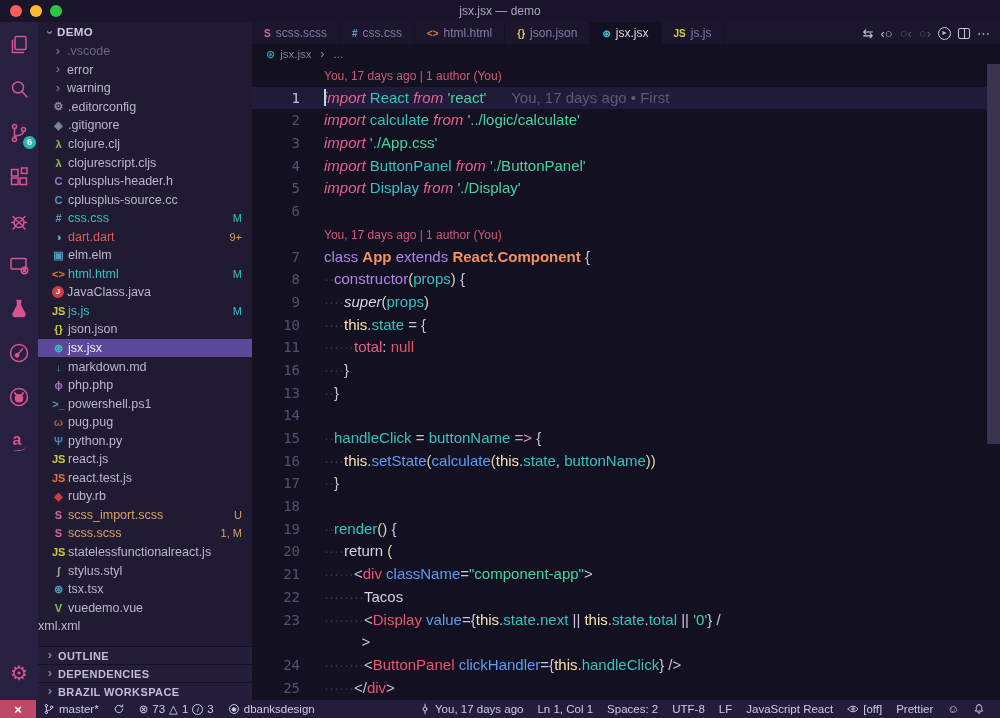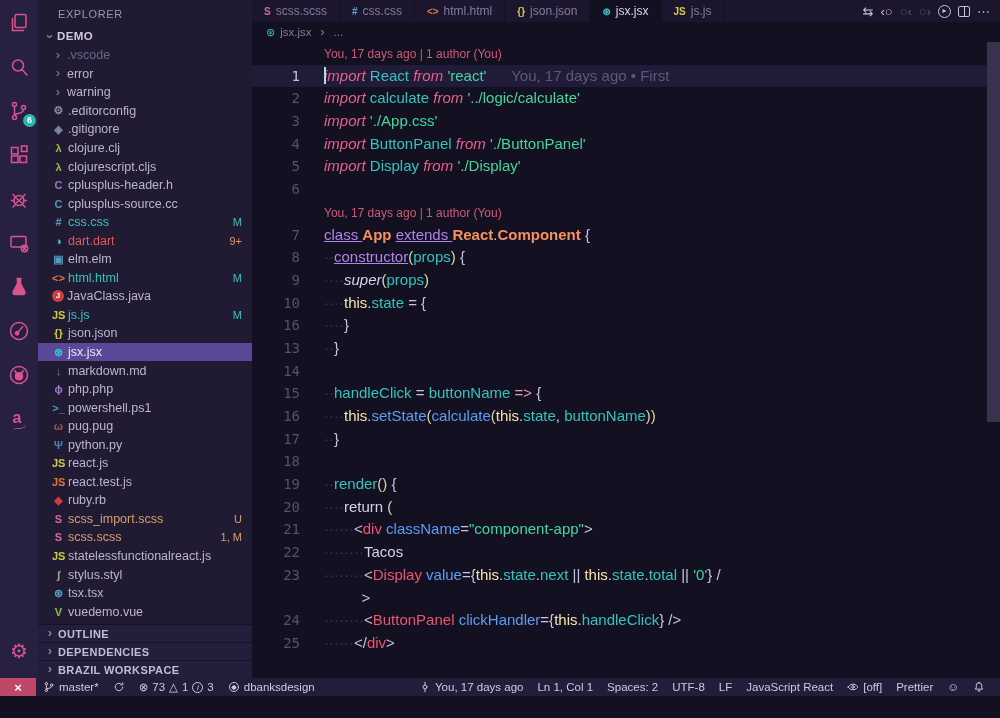--- a/index.html
+++ b/index.html
@@ -68,21 +68,21 @@
   .code{position:relative;flex:1;overflow:hidden;font-family:var(--code-font);font-size:15px;}
   .row{height:22.7px;line-height:22.7px;display:flex;white-space:pre;}
   .row .gutter{width:48px;text-align:right;color:#565070;font-size:14px;flex-shrink:0;font-family:var(--code-font);}
   .row.hl .gutter{color:#c6c1dd;}
   .row .lc{margin-left:24px;}
   .row.hl{background:var(--bg-linehl);}
   .lens-text{margin-left:24px;font-family:var(--ui-font);font-size:12px;color:var(--lens);line-height:24px;}
   .cursor{display:inline-block;width:2px;height:17px;background:var(--cursor);vertical-align:middle;margin-right:-2px;transform:translateY(-1px);}
 
   .tk-kw{color:var(--kw);font-style:italic;}
-  .tk-kw2{color:var(--kw2);text-decoration:underline;}
+  .tk-kw2{color:var(--kw2);}
   .tk-wi{color:#d8d3e6;font-style:italic;}
   .tk-str{color:var(--str);}
   .tk-ent{color:var(--ent);}
   .tk-fn{color:var(--fn);}
   .tk-th{color:var(--th);}
   .tk-tag{color:var(--tag);}
   .tk-cls{color:var(--cls);font-weight:bold;}
   .tk-prp{color:var(--prp);}
   .tk-nul{color:var(--nul);}
   .tk-pun{color:var(--pun);}
@@ -102,20 +102,28 @@
   .st-item{display:flex;align-items:center;gap:4px;padding:0 7px;height:100%;cursor:pointer;}
   .st-item svg{width:12px;height:12px;stroke:currentColor;fill:none;stroke-width:1.3;stroke-linecap:round;}
   .st-chip{background:var(--chip);color:#fff;width:36px;justify-content:center;font-size:13px;font-weight:bold;}
   .ic-circle-i{display:inline-flex;width:11px;height:11px;border:1px solid currentColor;border-radius:50%;font-size:8px;align-items:center;justify-content:center;font-style:italic;}
 </style>
 </head>
 <body>
 
 <div class="window">
 
+  <div class="titlebar">
+    <div class="lights">
+      <span class="light" id="light-red" style="background: rgb(255, 95, 87);"></span>
+      <span class="light" id="light-yellow" style="background: rgb(254, 188, 46);"></span>
+      <span class="light" id="light-green" style="background: rgb(40, 200, 64);"></span>
+    </div>
+    <div class="title">jsx.jsx — demo</div>
+  </div>
 
   <div class="main">
     <div class="activitybar" id="activitybar">
         <div class="act-item">
           <svg viewBox="0 0 24 24">
             <rect x="8" y="3.5" width="11" height="13" rx="1.5"></rect>
             <path d="M5.5 7.5v12h11"></path>
           </svg>
         </div>
         <div class="act-item">
@@ -175,21 +183,20 @@
             <path d="M9 9.5L8 8M15 9.5L16 8" stroke-width="1.8"></path>
           </svg>
         </div>
         <div class="act-item">
           <span class="am">a<span class="smile"></span></span>
         </div>
         <div class="act-item act-bottom">⚙</div>
       </div>
 
     <div class="sidebar">
-      <div class="sb-header">EXPLORER</div>
       <div class="sb-root">
         <span class="chev open">›</span>
         <span>DEMO</span>
       </div>
       <div class="filelist" id="filelist">
           <div class="file-row folder">
             <span class="chev">›</span>
             <span class="lbl" style="color: rgb(108, 102, 133);">.vscode</span>
           </div>
           <div class="file-row folder">
@@ -392,20 +399,21 @@
           <div class="row"><span class="gutter">2</span><span class="lc"><span class="tk-kw">import </span><span class="tk-ent">calculate </span><span class="tk-kw">from </span><span class="tk-str">'../logic/calculate'</span></span></div>
           <div class="row"><span class="gutter">3</span><span class="lc"><span class="tk-kw">import </span><span class="tk-str">'./App.css'</span></span></div>
           <div class="row"><span class="gutter">4</span><span class="lc"><span class="tk-kw">import </span><span class="tk-ent">ButtonPanel </span><span class="tk-kw">from </span><span class="tk-str">'./ButtonPanel'</span></span></div>
           <div class="row"><span class="gutter">5</span><span class="lc"><span class="tk-kw">import </span><span class="tk-ent">Display </span><span class="tk-kw">from </span><span class="tk-str">'./Display'</span></span></div>
           <div class="row"><span class="gutter">6</span><span class="lc"></span></div>
           <div class="row"><span class="gutter"></span><span class="lens-text">You, 17 days ago | 1 author (You)</span></div>
           <div class="row"><span class="gutter">7</span><span class="lc"><span class="tk-kw2">class </span><span class="tk-cls">App </span><span class="tk-kw2">extends </span><span class="tk-cls">React</span><span class="tk-pun">.</span><span class="tk-cls">Component </span><span class="tk-pun">{</span></span></div>
           <div class="row"><span class="gutter">8</span><span class="lc"><span class="tk-ws">··</span><span class="tk-kw2">constructor</span><span class="tk-par">(</span><span class="tk-ent">props</span><span class="tk-par">) </span><span class="tk-pun">{</span></span></div>
           <div class="row"><span class="gutter">9</span><span class="lc"><span class="tk-ws">····</span><span class="tk-wi">super</span><span class="tk-par">(</span><span class="tk-ent">props</span><span class="tk-par">)</span></span></div>
           <div class="row"><span class="gutter">10</span><span class="lc"><span class="tk-ws">····</span><span class="tk-th">this</span><span class="tk-pun">.</span><span class="tk-ent">state </span><span class="tk-pun">= {</span></span></div>
+          <div class="row"><span class="gutter">11</span><span class="lc"><span class="tk-ws">······</span><span class="tk-prp">total</span><span class="tk-pun">: </span><span class="tk-nul">null</span></span></div>
           <div class="row"><span class="gutter">16</span><span class="lc"><span class="tk-ws">····</span><span class="tk-pun">}</span></span></div>
           <div class="row"><span class="gutter">13</span><span class="lc"><span class="tk-ws">··</span><span class="tk-pun">}</span></span></div>
           <div class="row"><span class="gutter">14</span><span class="lc"></span></div>
           <div class="row"><span class="gutter">15</span><span class="lc"><span class="tk-ws">··</span><span class="tk-ent">handleClick </span><span class="tk-pun">= </span><span class="tk-ent">buttonName </span><span class="tk-op">=&gt; </span><span class="tk-pun">{</span></span></div>
           <div class="row"><span class="gutter">16</span><span class="lc"><span class="tk-ws">····</span><span class="tk-th">this</span><span class="tk-pun">.</span><span class="tk-fn">setState</span><span class="tk-par">(</span><span class="tk-fn">calculate</span><span class="tk-par">(</span><span class="tk-th">this</span><span class="tk-pun">.</span><span class="tk-ent">state</span><span class="tk-pun">, </span><span class="tk-ent">buttonName</span><span class="tk-par">))</span></span></div>
           <div class="row"><span class="gutter">17</span><span class="lc"><span class="tk-ws">··</span><span class="tk-pun">}</span></span></div>
           <div class="row"><span class="gutter">18</span><span class="lc"></span></div>
           <div class="row"><span class="gutter">19</span><span class="lc"><span class="tk-ws">··</span><span class="tk-ent">render</span><span class="tk-par">() </span><span class="tk-pun">{</span></span></div>
           <div class="row"><span class="gutter">20</span><span class="lc"><span class="tk-ws">····</span><span class="tk-w">return </span><span class="tk-par">(</span></span></div>
           <div class="row"><span class="gutter">21</span><span class="lc"><span class="tk-ws">······</span><span class="tk-pun">&lt;</span><span class="tk-tag">div </span><span class="tk-fn">className</span><span class="tk-pun">=</span><span class="tk-str">"component-app"</span><span class="tk-pun">&gt;</span></span></div>

